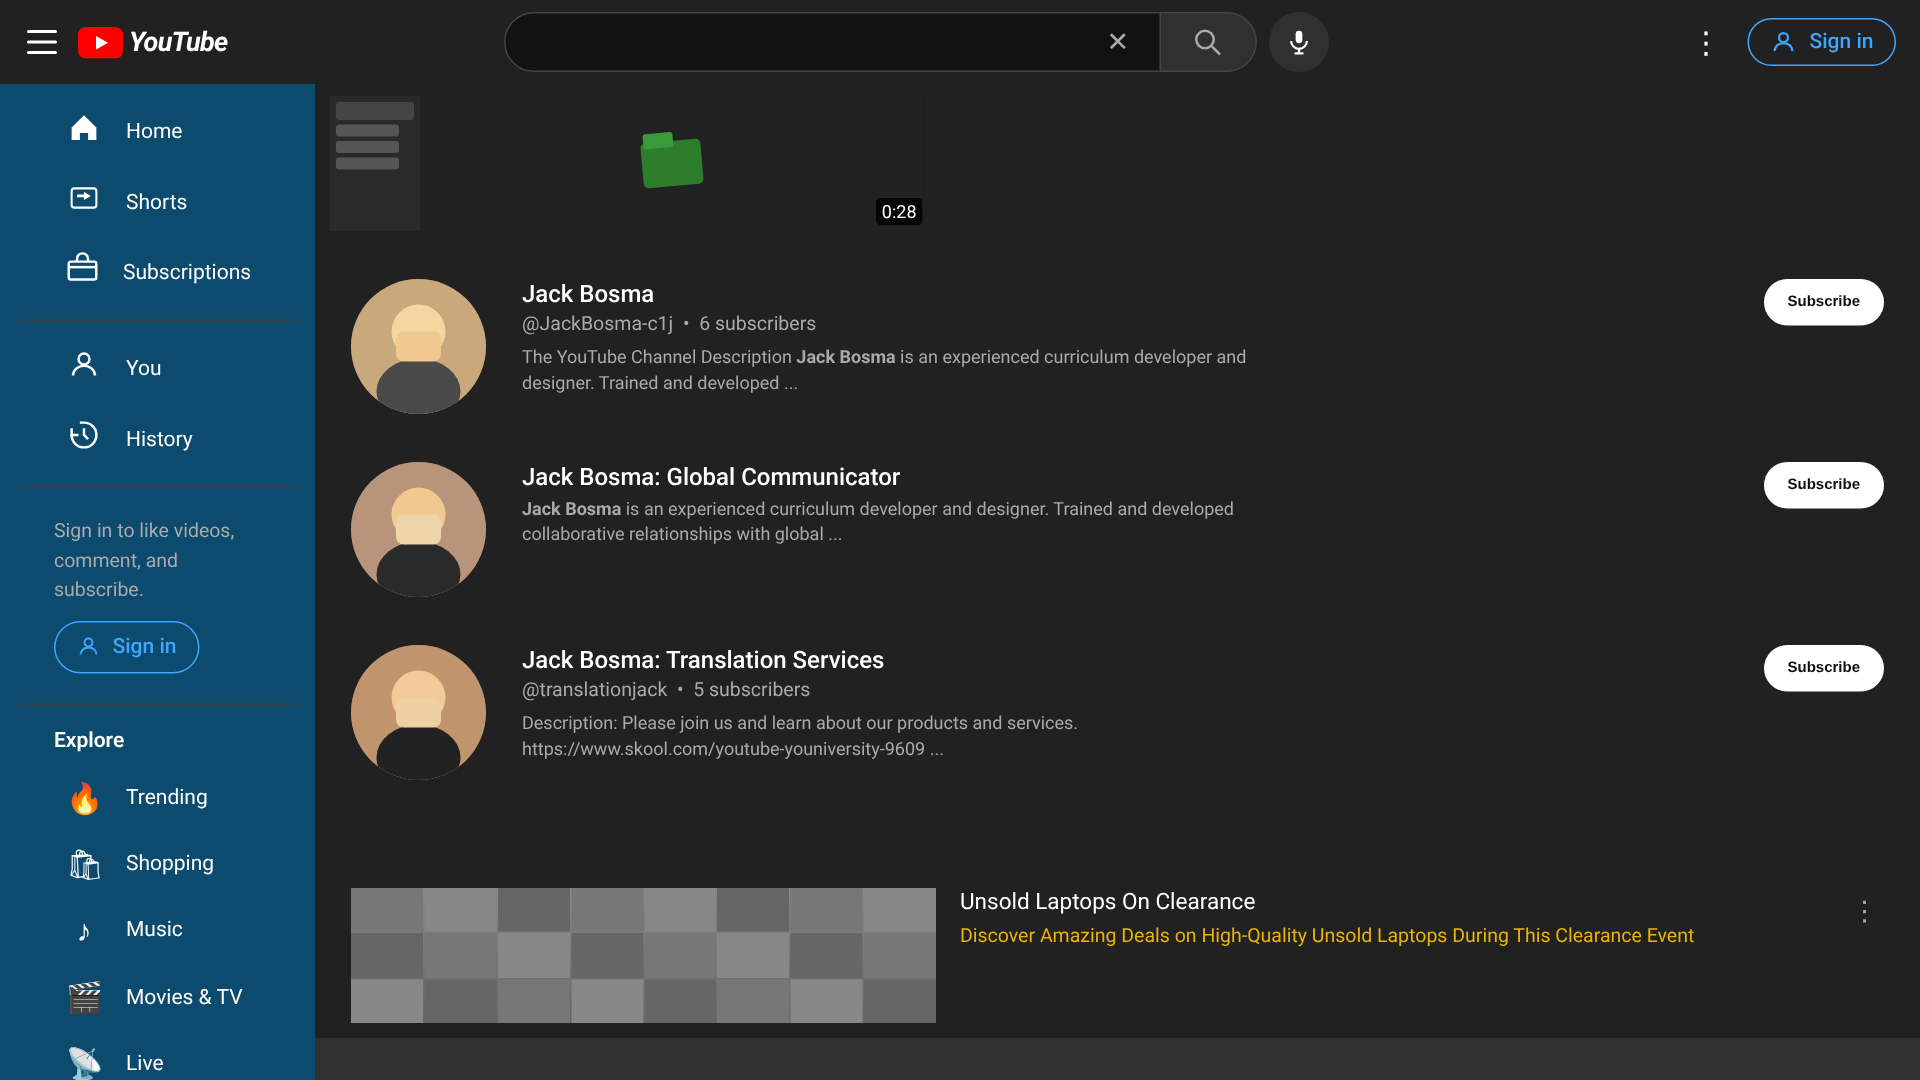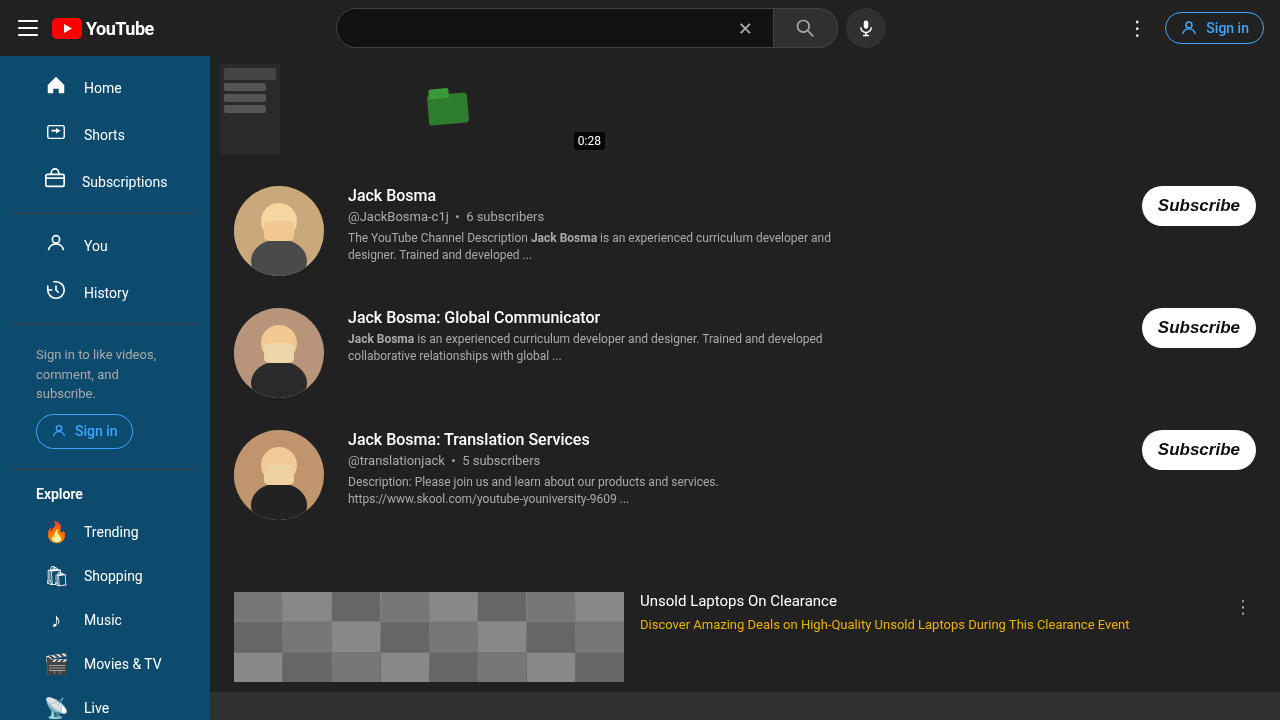--- a/index.html
+++ b/index.html
@@ -46,20 +46,21 @@
       display: block;
       height: 2px;
       background: #fff;
       border-radius: 1px;
     }
     .yt-logo {
       display: flex;
       align-items: center;
       gap: 4px;
       cursor: pointer;
+      font-style: italic;
     }
     .yt-icon {
       width: 30px;
       height: 21px;
     }
     .yt-text {
       font-size: 18px;
       font-weight: 700;
       color: #fff;
       letter-spacing: -0.5px;
@@ -220,21 +221,21 @@
       margin-left: 210px;
       margin-top: 56px;
       padding: 0;
       background: #212121;
       height: calc(720px - 56px);
       overflow-y: auto;
     }
     .duration-badge {
       position: absolute;
       bottom: 4px;
-      right: 10px;
+      right: 0;
       background: rgba(0,0,0,0.8);
       color: #fff;
       font-size: 12px;
       padding: 2px 4px;
       border-radius: 3px;
     }
 
     
     .results-list {
       padding: 8px 0;
@@ -279,25 +280,24 @@
       color: #aaa;
       line-height: 1.4;
       max-width: 500px;
     }
     .subscribe-btn {
       background: #fff;
       color: #0f0f0f;
       border: none;
       border-radius: 20px;
       padding: 10px 16px;
-      font-size: 17px;
+      font-size: 10px;
       font-weight: 600;
       cursor: pointer;
       white-space: nowrap;
-      font-style: italic;
     }
 
     
     .video-result {
       display: flex;
       align-items: flex-start;
       padding: 8px 24px;
       gap: 16px;
       margin-top: 48px;
     }

